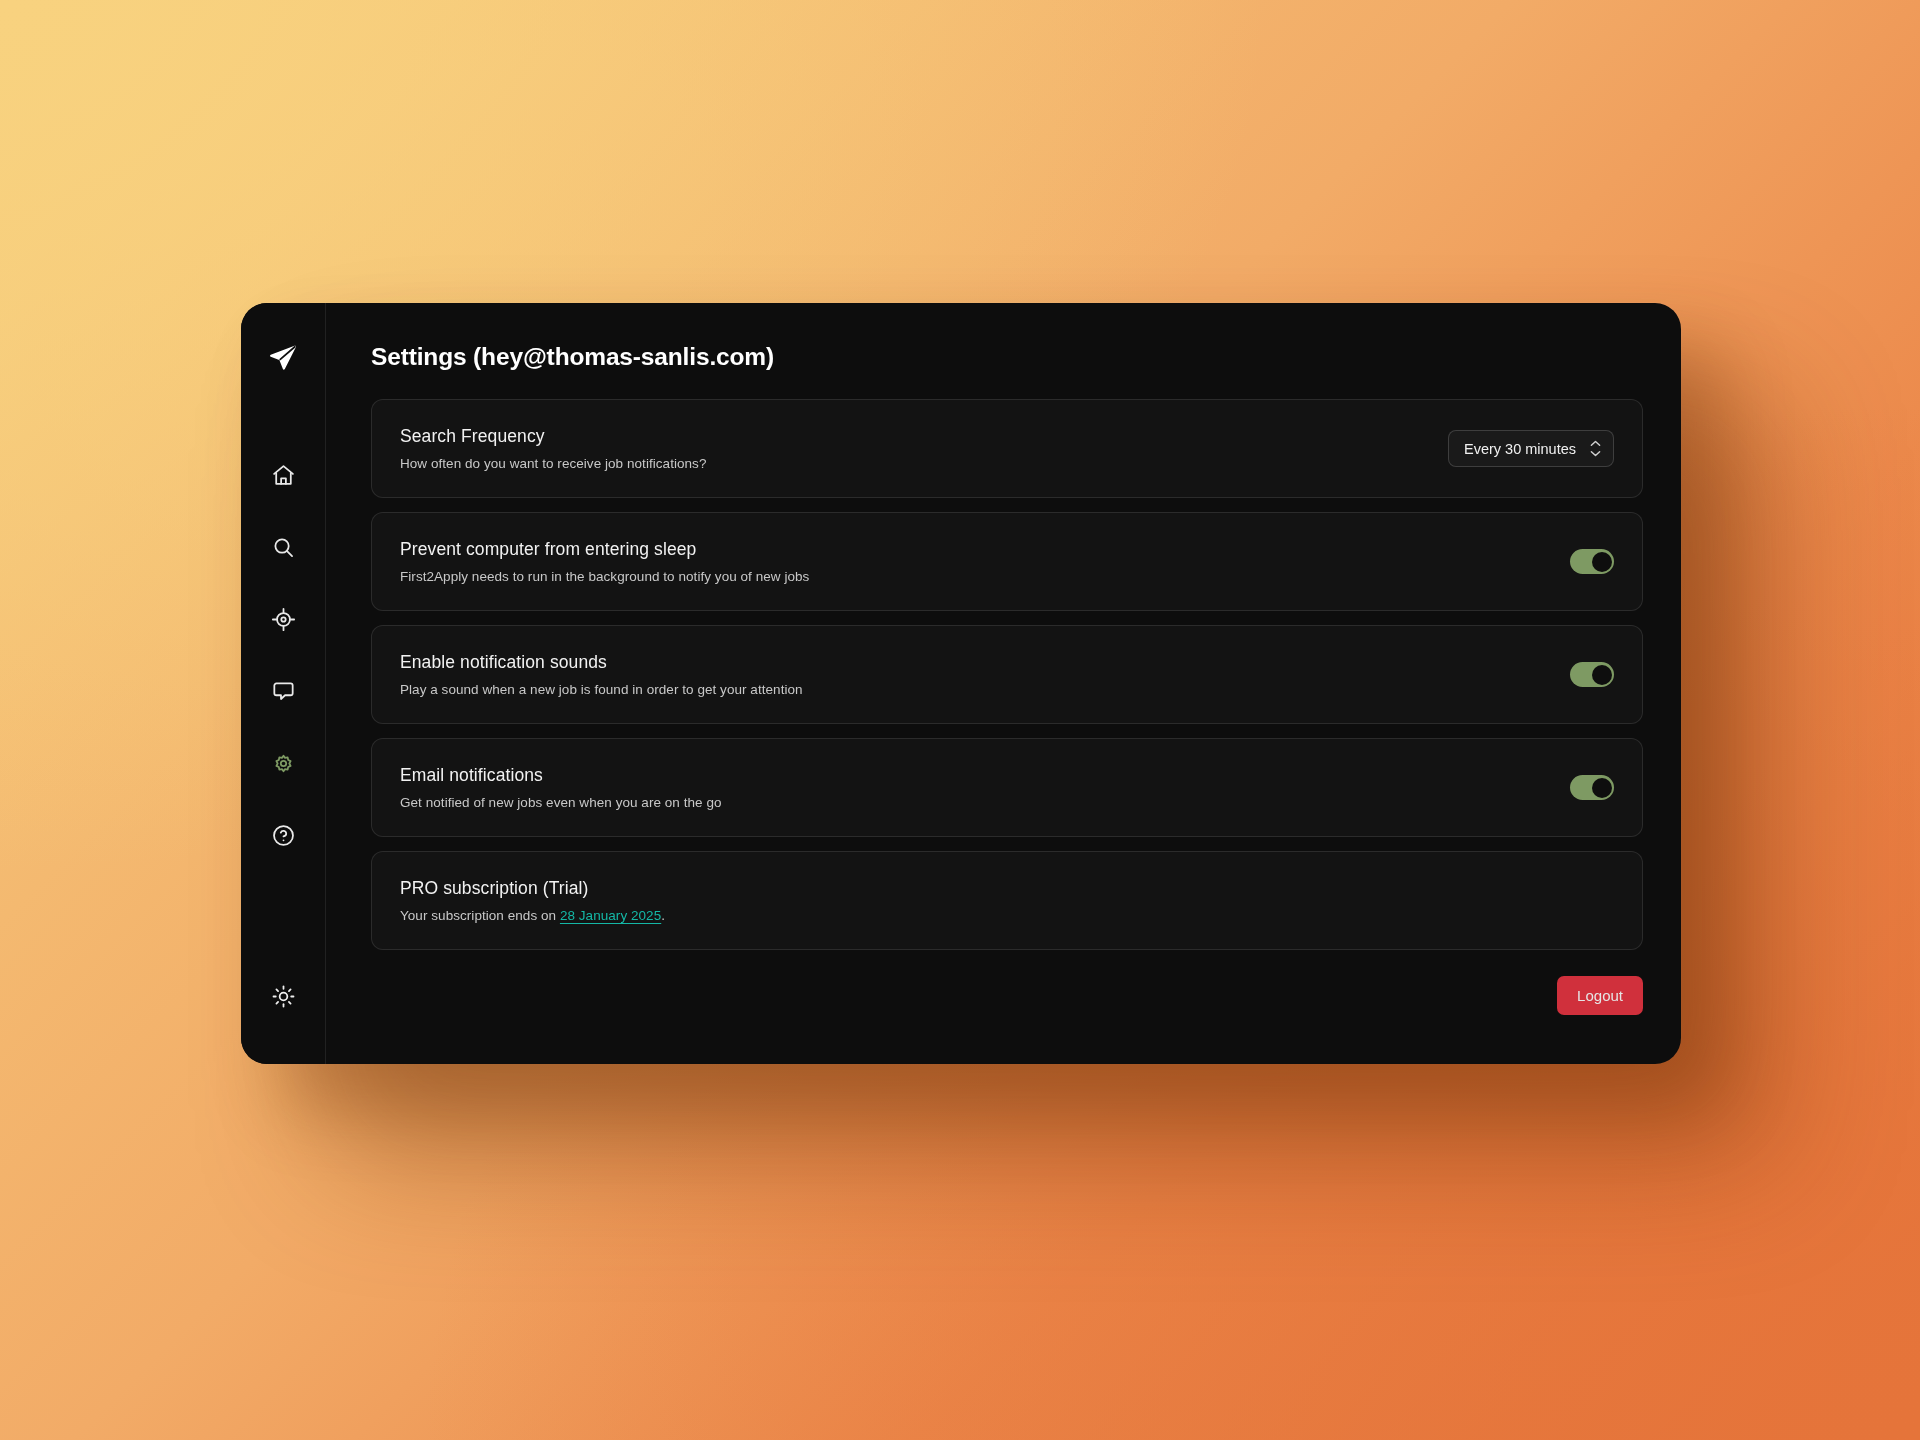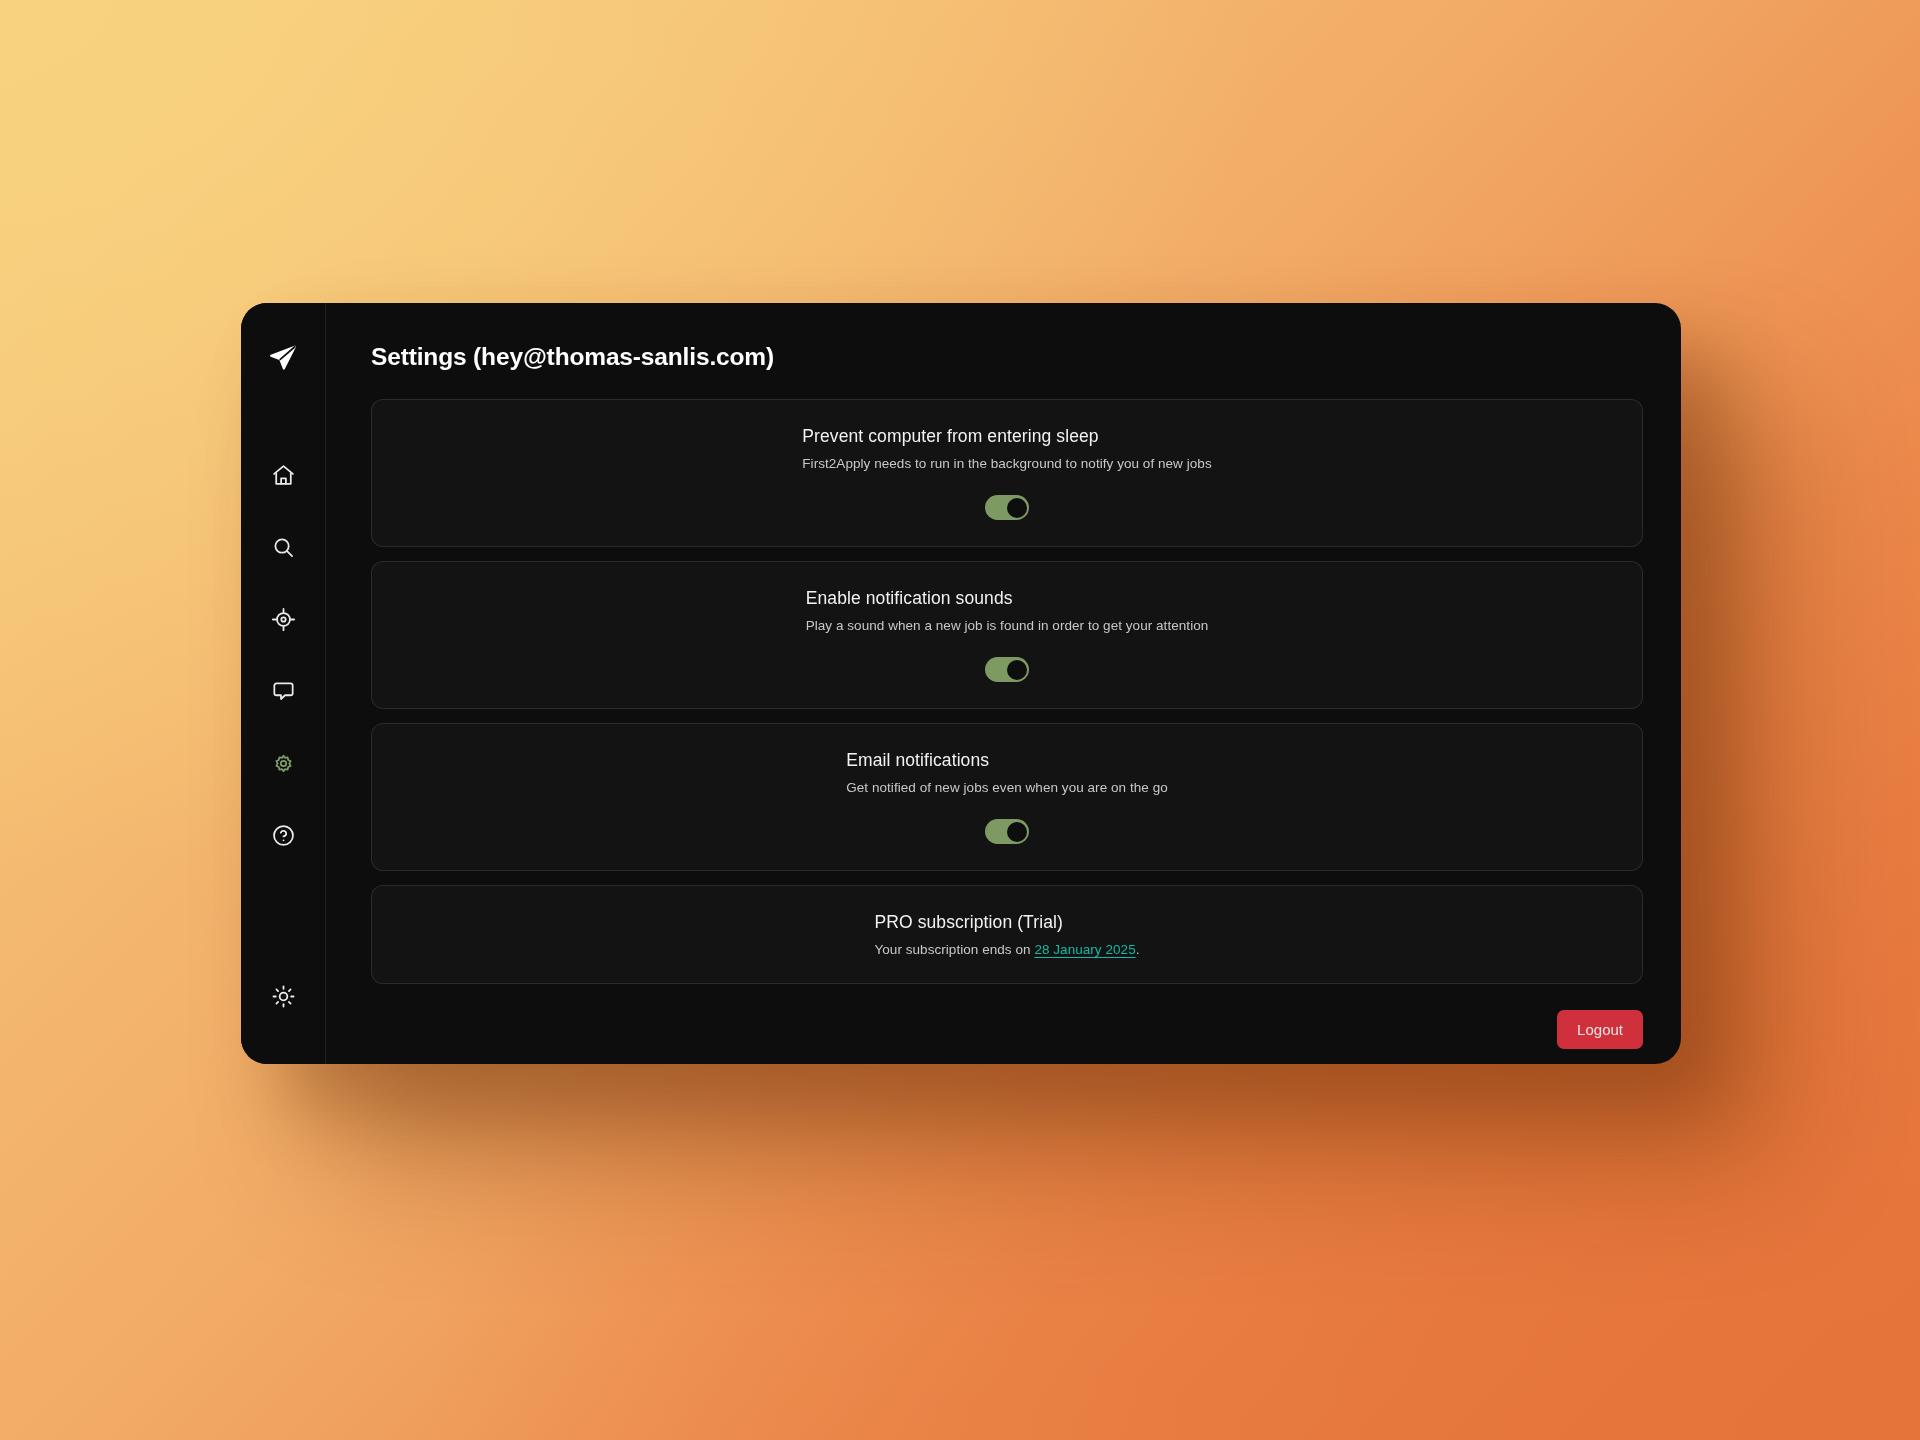--- a/index.html
+++ b/index.html
@@ -118,21 +118,21 @@
     border: 1px solid rgba(255,255,255,0.10);
     border-radius: 12px;
     padding: 26px 28px;
     min-height: 88px;
     display: flex;
     align-items: center;
     justify-content: space-between;
     gap: 24px;
   }
 
-  .card--tall { min-height: 96px; flex-direction: column; }
+  .card--tall { min-height: 96px; }
 
   .card-text { min-width: 0; }
 
   .card-title {
     color: #f2f2f2;
     font-size: 17.5px;
     font-weight: normal;
     letter-spacing: 0.1px;
     margin-bottom: 9px;
   }
@@ -312,20 +312,37 @@
     </div>
 
   </div>
 
   <div class="main">
 
     <div class="page-title">Settings (hey@thomas-sanlis.com)</div>
 
     <div class="cards">
 
+      <div class="card">
+        <div class="card-text">
+          <div class="card-title">Search Frequency</div>
+          <div class="card-desc">How often do you want to receive job notifications?</div>
+        </div>
+        <div class="select">
+          <span class="select-value">Every 30 minutes</span>
+          <span class="select-chevrons">
+            <svg width="11" height="7" viewBox="0 0 12 7" fill="none" stroke="currentColor" stroke-width="1.6" stroke-linecap="round" stroke-linejoin="round">
+                <path d="M1.5 5.5 6 1.3l4.5 4.2"></path>
+              </svg>
+            <svg width="11" height="7" viewBox="0 0 12 7" fill="none" stroke="currentColor" stroke-width="1.6" stroke-linecap="round" stroke-linejoin="round">
+                <path d="M1.5 1.5 6 5.7l4.5-4.2"></path>
+              </svg>
+          </span>
+        </div>
+      </div>
 
       <div class="card card--tall">
         <div class="card-text">
           <div class="card-title">Prevent computer from entering sleep</div>
           <div class="card-desc">First2Apply needs to run in the background to notify you of new jobs</div>
         </div>
         <div class="toggle">
           <div class="knob"></div>
         </div>
       </div>

